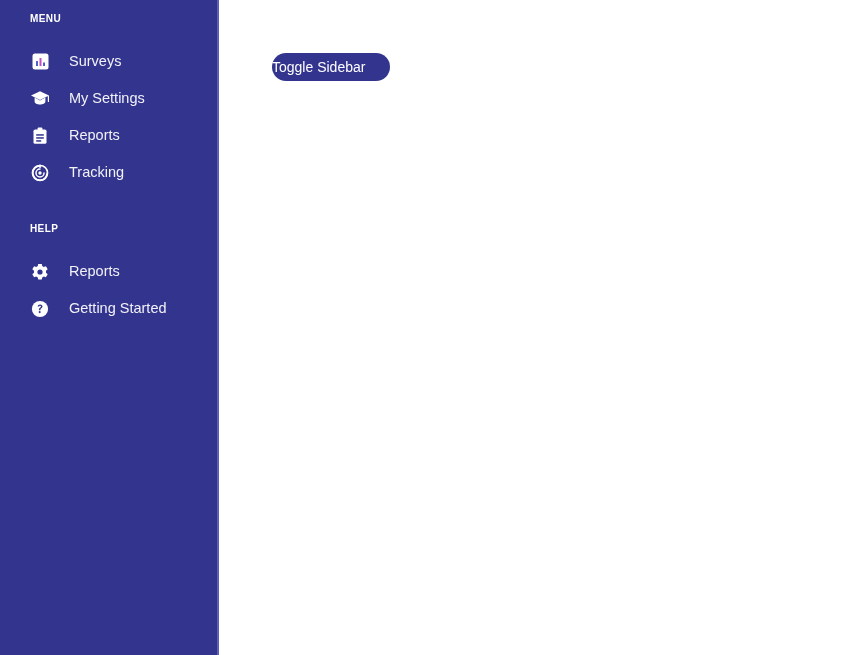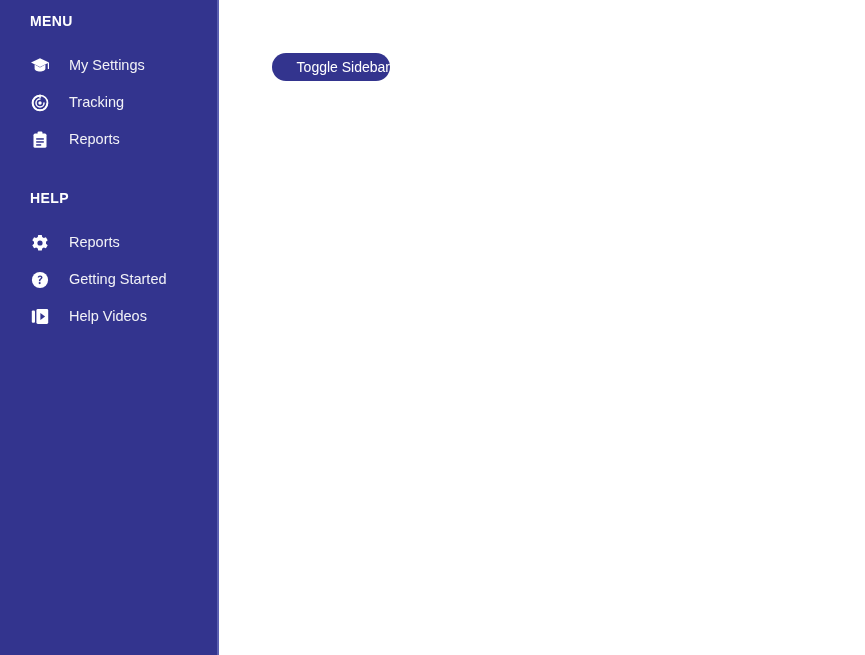--- a/index.html
+++ b/index.html
@@ -29,21 +29,21 @@
     background: #33348e;
     border-right: 2px solid #5b5fb0;
     box-sizing: border-box;
     flex: 0 0 219px;
     position: relative;
     overflow: hidden;
   }
 
   .section-title {
     color: #ffffff;
-    font-size: 14px;
+    font-size: 10px;
     font-weight: bold;
     letter-spacing: 0.4px;
     padding-left: 30px;
     margin: 0;
     line-height: 1;
   }
   #menu-title { padding-top: 14px; }
   #help-title { padding-top: 0; }
 
   .nav-list {
@@ -99,73 +99,84 @@
     height: 28px;
     border: none;
     border-radius: 14px;
     background: #33348e;
     color: #ffffff;
     font-family: "Liberation Sans", sans-serif;
     font-size: 14px;
     line-height: 1;
     cursor: pointer;
     padding: 0;
-    text-align: right;
+    text-align: left;
   }
 </style>
 </head>
 <body>
 
 <div id="app">
 
   <nav id="sidebar">
 
     <div>
       <div id="menu-title" class="section-title">MENU</div>
 
       <ul id="menu-group" class="nav-list">
 
+        <li class="nav-item">
+          <span class="nav-icon">
+            <svg width="17" height="17" viewBox="0 0 17 17" aria-hidden="true">
+              <rect x="0.5" y="0.5" width="16" height="16" rx="2.5" fill="#ffffff"></rect>
+              <rect x="4" y="8" width="2" height="5" fill="#4f5fd0"></rect>
+              <rect x="7.5" y="5" width="2" height="8" fill="#c44fc4"></rect>
+              <rect x="11" y="9.5" width="2" height="3.5" fill="#4f5fd0"></rect>
+            </svg>
+          </span>
+          <span class="nav-label">Surveys</span>
+        </li>
 
         <li class="nav-item">
           <span class="nav-icon">
             <svg width="20" height="17" viewBox="0 0 20 17" aria-hidden="true">
               <path d="M10 1.2 L19 5.6 L10 10 L1 5.6 Z" fill="#ffffff"></path>
               <path d="M4.6 7.6 L4.6 11.6 C4.6 13.4 7.1 14.6 10 14.6 C12.9 14.6 15.4 13.4 15.4 11.6 L15.4 7.6 L10 10.4 Z" fill="#ffffff"></path>
               <path d="M18.4 6.2 L18.4 11.4" stroke="#ffffff" stroke-width="1.2" fill="none" stroke-linecap="round"></path>
             </svg>
           </span>
           <span class="nav-label">My Settings</span>
+        </li>
+
+        <li class="nav-item">
+          <span class="nav-icon">
+            <svg width="16" height="18" viewBox="0 0 16 18" aria-hidden="true">
+              <rect x="1.5" y="2.6" width="13" height="14.2" rx="1.6" fill="#ffffff"></rect>
+              <rect x="5.6" y="0.6" width="4.8" height="3.4" rx="1" fill="#ffffff"></rect>
+              <rect x="4.2" y="7.2" width="7.6" height="1.5" fill="#33348e"></rect>
+              <rect x="4.2" y="10.2" width="7.6" height="1.5" fill="#33348e"></rect>
+              <rect x="4.2" y="13.2" width="5" height="1.5" fill="#33348e"></rect>
+            </svg>
+          </span>
+          <span class="nav-label">Reports</span>
         </li>
 
         <li class="nav-item">
           <span class="nav-icon">
             <svg width="18" height="18" viewBox="0 0 18 18" aria-hidden="true">
               <circle cx="9" cy="9" r="7.6" fill="none" stroke="#ffffff" stroke-width="1.5"></circle>
               <path d="M9 1.9 A7.1 7.1 0 1 0 16.1 9" fill="none" stroke="#ffffff" stroke-width="1.5" stroke-linecap="round"></path>
               <path d="M9 5 A4 4 0 1 0 13 9" fill="none" stroke="#ffffff" stroke-width="1.5" stroke-linecap="round"></path>
               <circle cx="9" cy="9" r="1.7" fill="#ffffff"></circle>
               <rect x="8.3" y="0.6" width="1.5" height="3.4" rx="0.6" fill="#ffffff"></rect>
             </svg>
           </span>
           <span class="nav-label">Tracking</span>
         </li>
 
-        <li class="nav-item">
-          <span class="nav-icon">
-            <svg width="16" height="18" viewBox="0 0 16 18" aria-hidden="true">
-              <rect x="1.5" y="2.6" width="13" height="14.2" rx="1.6" fill="#ffffff"></rect>
-              <rect x="5.6" y="0.6" width="4.8" height="3.4" rx="1" fill="#ffffff"></rect>
-              <rect x="4.2" y="7.2" width="7.6" height="1.5" fill="#33348e"></rect>
-              <rect x="4.2" y="10.2" width="7.6" height="1.5" fill="#33348e"></rect>
-              <rect x="4.2" y="13.2" width="5" height="1.5" fill="#33348e"></rect>
-            </svg>
-          </span>
-          <span class="nav-label">Reports</span>
-        </li>
-
       </ul>
     </div>
 
     <div id="help-block">
       <div id="help-title" class="section-title">HELP</div>
 
       <ul id="help-group" class="nav-list">
 
         <li class="nav-item">
           <span class="nav-icon">
@@ -181,30 +192,20 @@
           <span class="nav-icon">
             <svg width="18" height="18" viewBox="0 0 18 18" aria-hidden="true">
               <circle cx="9" cy="9" r="8.1" fill="#ffffff"></circle>
               <path d="M6.7 6.6 C6.7 5.2 7.8 4.4 9.1 4.4 C10.5 4.4 11.5 5.3 11.5 6.5 C11.5 7.9 10 8.2 9.6 9.1 C9.45 9.45 9.45 9.8 9.45 10.2 H7.9 C7.9 9.5 7.95 9 8.2 8.6 C8.7 7.8 10 7.5 10 6.6 C10 6 9.6 5.7 9.05 5.7 C8.5 5.7 8.15 6.1 8.15 6.6 Z" fill="#33348e"></path>
               <circle cx="8.68" cy="12.1" r="1.05" fill="#33348e"></circle>
             </svg>
           </span>
           <span class="nav-label">Getting Started</span>
         </li>
 
-        <li class="nav-item">
-          <span class="nav-icon">
-            <svg width="18" height="17" viewBox="0 0 18 17" aria-hidden="true">
-              <rect x="0.8" y="2.6" width="3.2" height="12.2" rx="1" fill="#ffffff"></rect>
-              <rect x="5.4" y="1.1" width="11.8" height="14.8" rx="1.4" fill="#ffffff"></rect>
-              <path d="M9.4 5.1 L14.1 8.5 L9.4 11.9 Z" fill="#33348e"></path>
-            </svg>
-          </span>
-          <span class="nav-label">Help Videos</span>
-        </li>
 
       </ul>
     </div>
 
   </nav>
 
   <main id="main">
     <button id="toggle-sidebar-button">Toggle Sidebar</button>
   </main>
 

